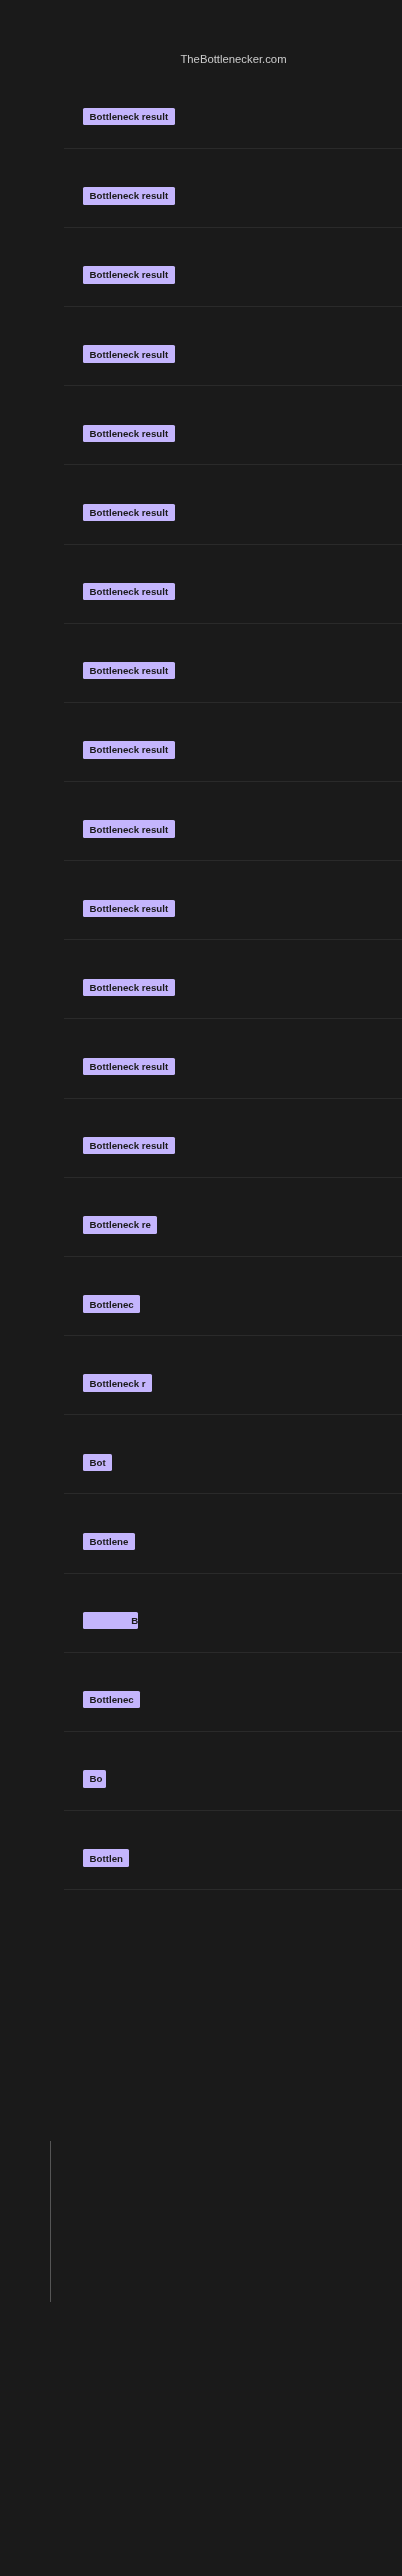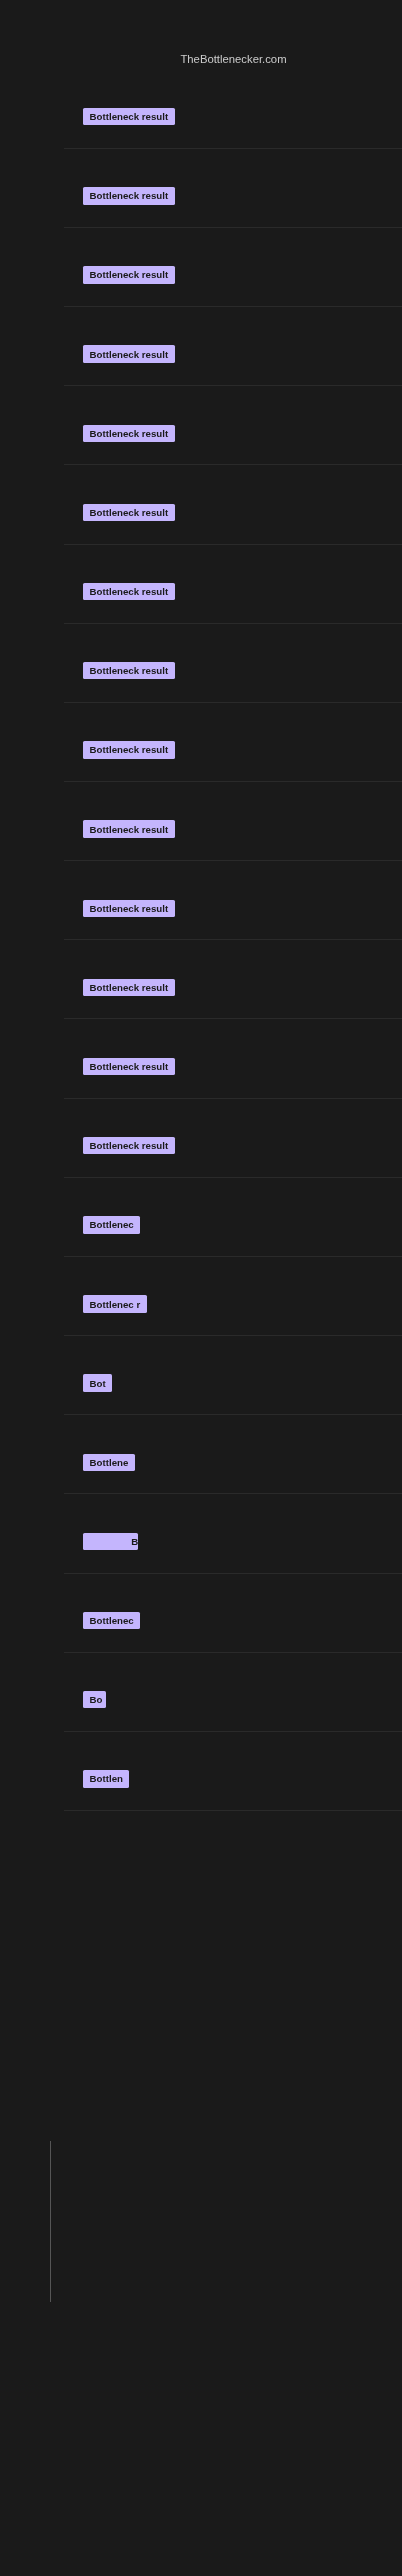--- a/index.html
+++ b/index.html
@@ -90,24 +90,27 @@
     <div class="bottleneck-item">
       <div class="bottleneck-badge" style="max-width: 105px;">Bottleneck result</div>
     </div>
     <div class="bottleneck-item">
       <div class="bottleneck-badge" style="max-width: 105px;">Bottleneck result</div>
     </div>
     <div class="bottleneck-item">
       <div class="bottleneck-badge" style="max-width: 105px;">Bottleneck result</div>
     </div>
     <div class="bottleneck-item">
+      <div class="bottleneck-badge" style="max-width: 85px;">Bottleneck re</div>
+    </div>
+    <div class="bottleneck-item">
       <div class="bottleneck-badge" style="max-width: 64px;">Bottlenec</div>
     </div>
     <div class="bottleneck-item">
-      <div class="bottleneck-badge" style="max-width: 72px;">Bottlenec r</div>
+      <div class="bottleneck-badge" style="max-width: 72px;">Bottleneck r</div>
     </div>
     <div class="bottleneck-item">
       <div class="bottleneck-badge" style="max-width: 31px;">Bot</div>
     </div>
     <div class="bottleneck-item">
       <div class="bottleneck-badge" style="max-width: 58px; text-align: center;">Bottlene</div>
     </div>
     <div class="bottleneck-item">
       <div class="bottleneck-badge" style="max-width: 44px; padding-left: 48px;">Bottle</div>
     </div>

